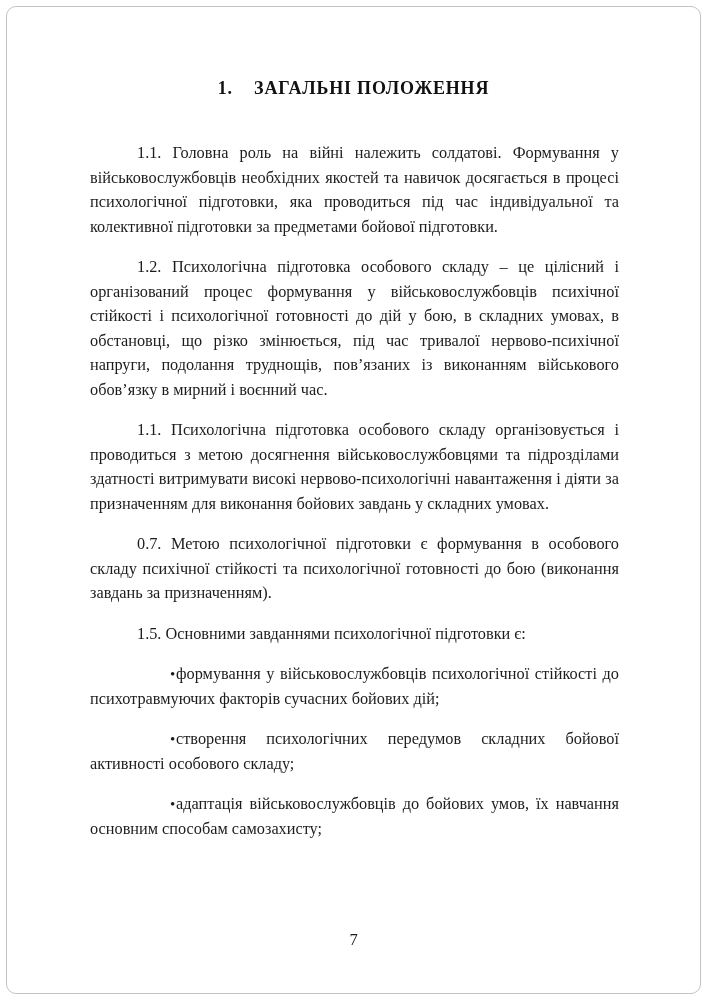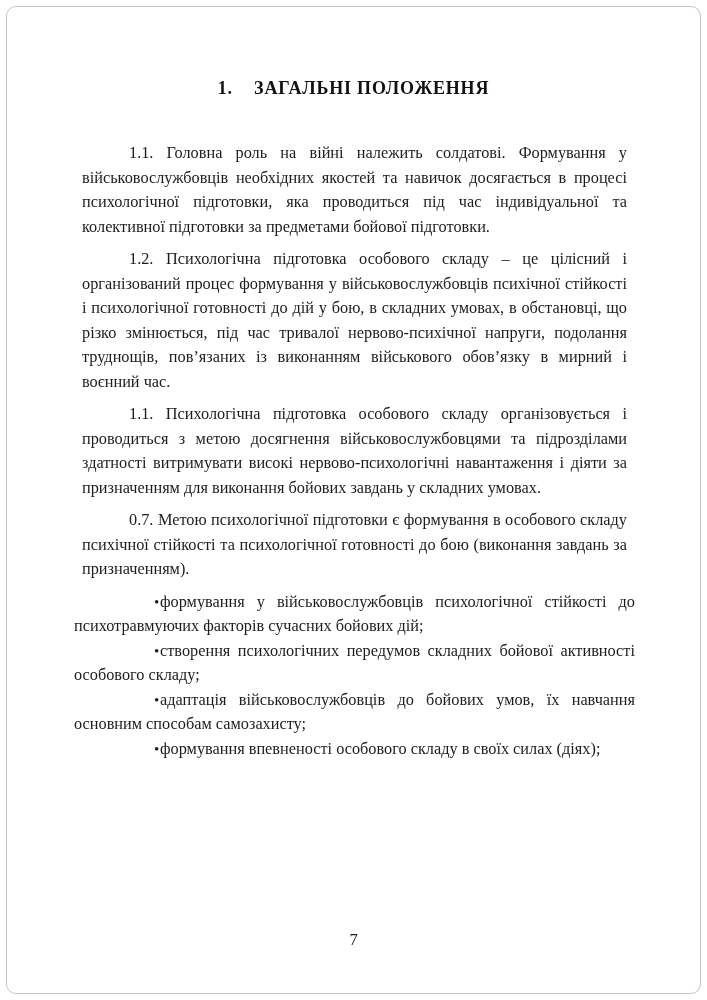--- a/index.html
+++ b/index.html
@@ -33,25 +33,25 @@
     letter-spacing: 0.8px;
     color: #111111;
   }
   .body {
     margin: 42px 72px 0 74px;
     text-align: justify;
     font-size: 16.3px;
     line-height: 24.5px;
   }
   .para {
-    margin: 8px;
+    margin: 16px;
     text-indent: 47px;
   }
   .bullet {
-    margin: 0;
+    margin: 16px;
     text-indent: 40px;
   }
   .bullet .marker {
     display: inline-block;
     width: 46px;
     font-size: 15px;
   }
   .page-number {
     position: absolute;
     bottom: 50px;
@@ -68,21 +68,21 @@
 <div class="page">
   <div class="page-border"></div>
 
   <h1 class="title">1.&nbsp;&nbsp;&nbsp;&nbsp;ЗАГАЛЬНІ ПОЛОЖЕННЯ</h1>
 
   <div class="body">
     <p class="para">1.1. Головна роль на війні належить солдатові. Формування у військовослужбовців необхідних якостей та навичок досягається в процесі психологічної підготовки, яка проводиться під час індивідуальної та колективної підготовки за предметами бойової підготовки.</p>
     <p class="para">1.2. Психологічна підготовка особового складу – це цілісний і організований процес формування у військовослужбовців психічної стійкості і психологічної готовності до дій у бою, в складних умовах, в обстановці, що різко змінюється, під час тривалої нервово-психічної напруги, подолання труднощів, пов’язаних із виконанням військового обов’язку в мирний і воєнний час.</p>
     <p class="para">1.1. Психологічна підготовка особового складу організовується і проводиться з метою досягнення військовослужбовцями та підрозділами здатності витримувати високі нервово-психологічні навантаження і діяти за призначенням для виконання бойових завдань у складних умовах.</p>
     <p class="para">0.7. Метою психологічної підготовки є формування в особового складу психічної стійкості та психологічної готовності до бою (виконання завдань за призначенням).</p>
+    <p class="para">1.5. Основними завданнями психологічної підготовки є:</p>
 
     <p class="bullet"><span class="marker">•</span><span>формування у військовослужбовців психологічної стійкості до психотравмуючих факторів сучасних бойових дій;</span></p>
     <p class="bullet"><span class="marker">•</span><span>створення психологічних передумов складних бойової активності особового складу;</span></p>
     <p class="bullet"><span class="marker">•</span><span>адаптація військовослужбовців до бойових умов, їх навчання основним способам самозахисту;</span></p>
-    <p class="bullet"><span class="marker">•</span><span>формування впевненості особового складу в своїх силах (діях);</span></p>
   </div>
 
   <div class="page-number">7</div>
 </div>
 
 </body></html>

